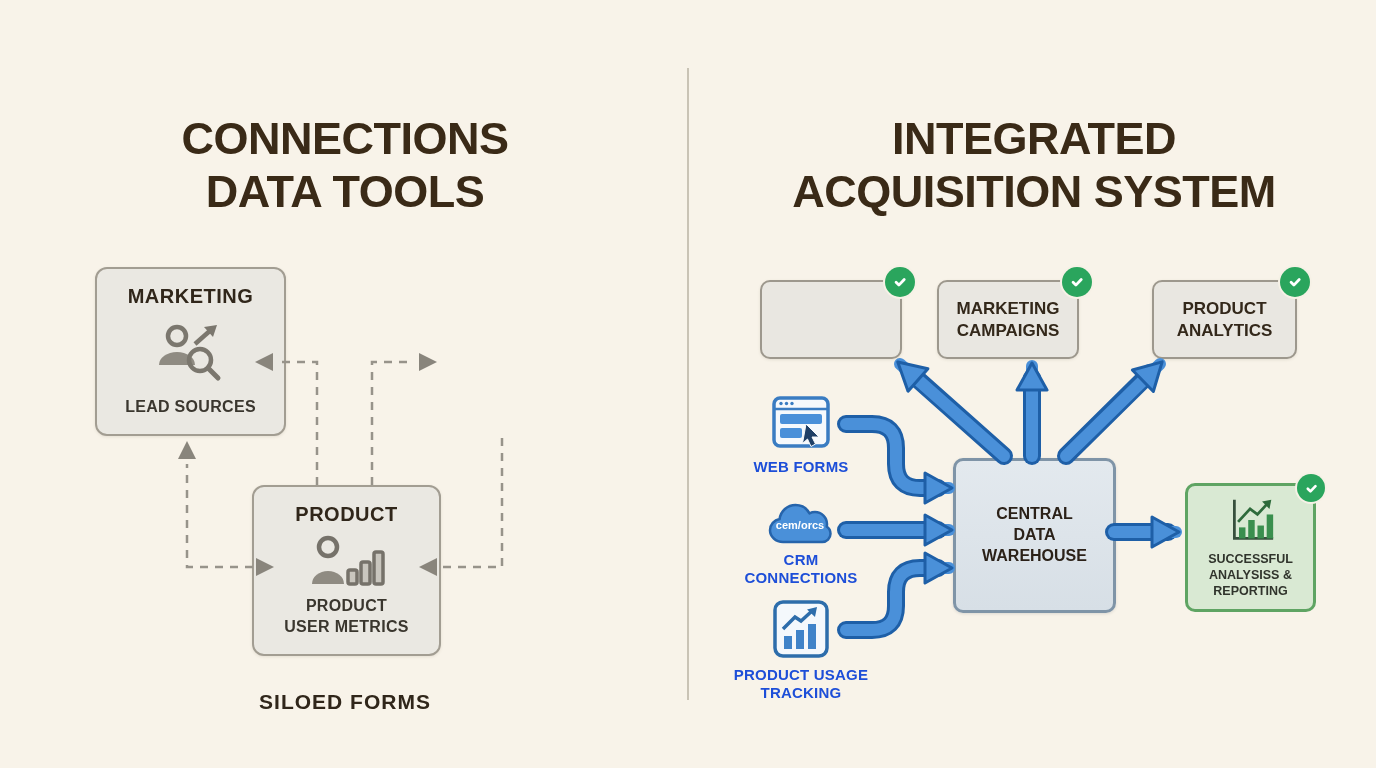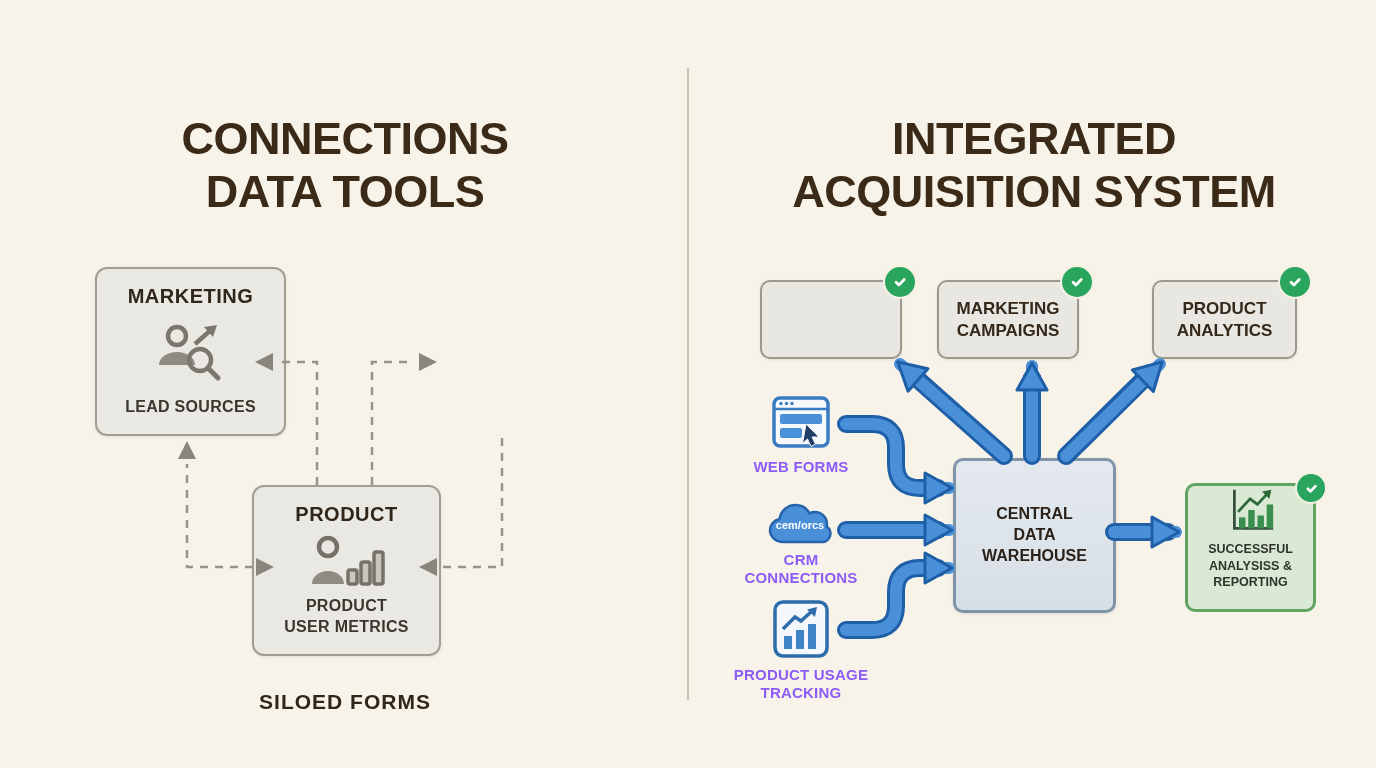--- a/index.html
+++ b/index.html
@@ -35,36 +35,36 @@
   .badge{position:absolute;right:-15px;top:-15px;width:30px;height:30px;border-radius:50%;
          background:#2aa55d;box-shadow:0 0 0 2px #f6f1e6;display:flex;align-items:center;
          justify-content:center;}
   .badge.small{width:28px;height:28px;right:-12px;top:-12px;}
 
   .src-icon{position:absolute;z-index:1;}
   #icon-webforms{left:772px;top:396px;}
   #icon-crm{left:766px;top:500px;}
   #icon-usage{left:773px;top:600px;}
   .src-label{position:absolute;width:180px;text-align:center;font-size:15px;font-weight:bold;
-             color:#8b5cf6;line-height:1.18;letter-spacing:.2px;z-index:1;}
+             color:#1d4ed8;line-height:1.18;letter-spacing:.2px;z-index:1;}
   #label-webforms{left:711px;top:458px;}
   #label-crm{left:711px;top:551px;}
   #label-usage{left:711px;top:666px;}
   .src-label .sline{display:block;}
 
   #warehouse{position:absolute;left:953px;top:458px;width:157px;height:149px;z-index:1;
              background:linear-gradient(180deg,#e3e9ee,#d7dfe6);border:3px solid #7f94a7;
              border-radius:10px;display:flex;align-items:center;justify-content:center;
              text-align:center;font-size:16px;font-weight:bold;color:#2b2118;line-height:1.3;
              box-shadow:0 1px 3px rgba(60,70,80,.15);}
   #warehouse .wline{display:block;}
 
   #success-box{position:absolute;left:1185px;top:483px;width:125px;height:123px;z-index:1;
                background:#d9e9d3;border:3px solid #5fa463;border-radius:10px;display:flex;
-               flex-direction:column;align-items:center;
+               flex-direction:column;align-items:center;justify-content:center;
                text-align:center;font-size:12.5px;font-weight:bold;color:#30342c;line-height:1.3;}
   #success-box .sline{display:block;}
 
   .overlay{position:absolute;left:0;top:0;z-index:5;pointer-events:none;}
 </style>
 </head>
 <body>
 
 <div class="stage">
 

